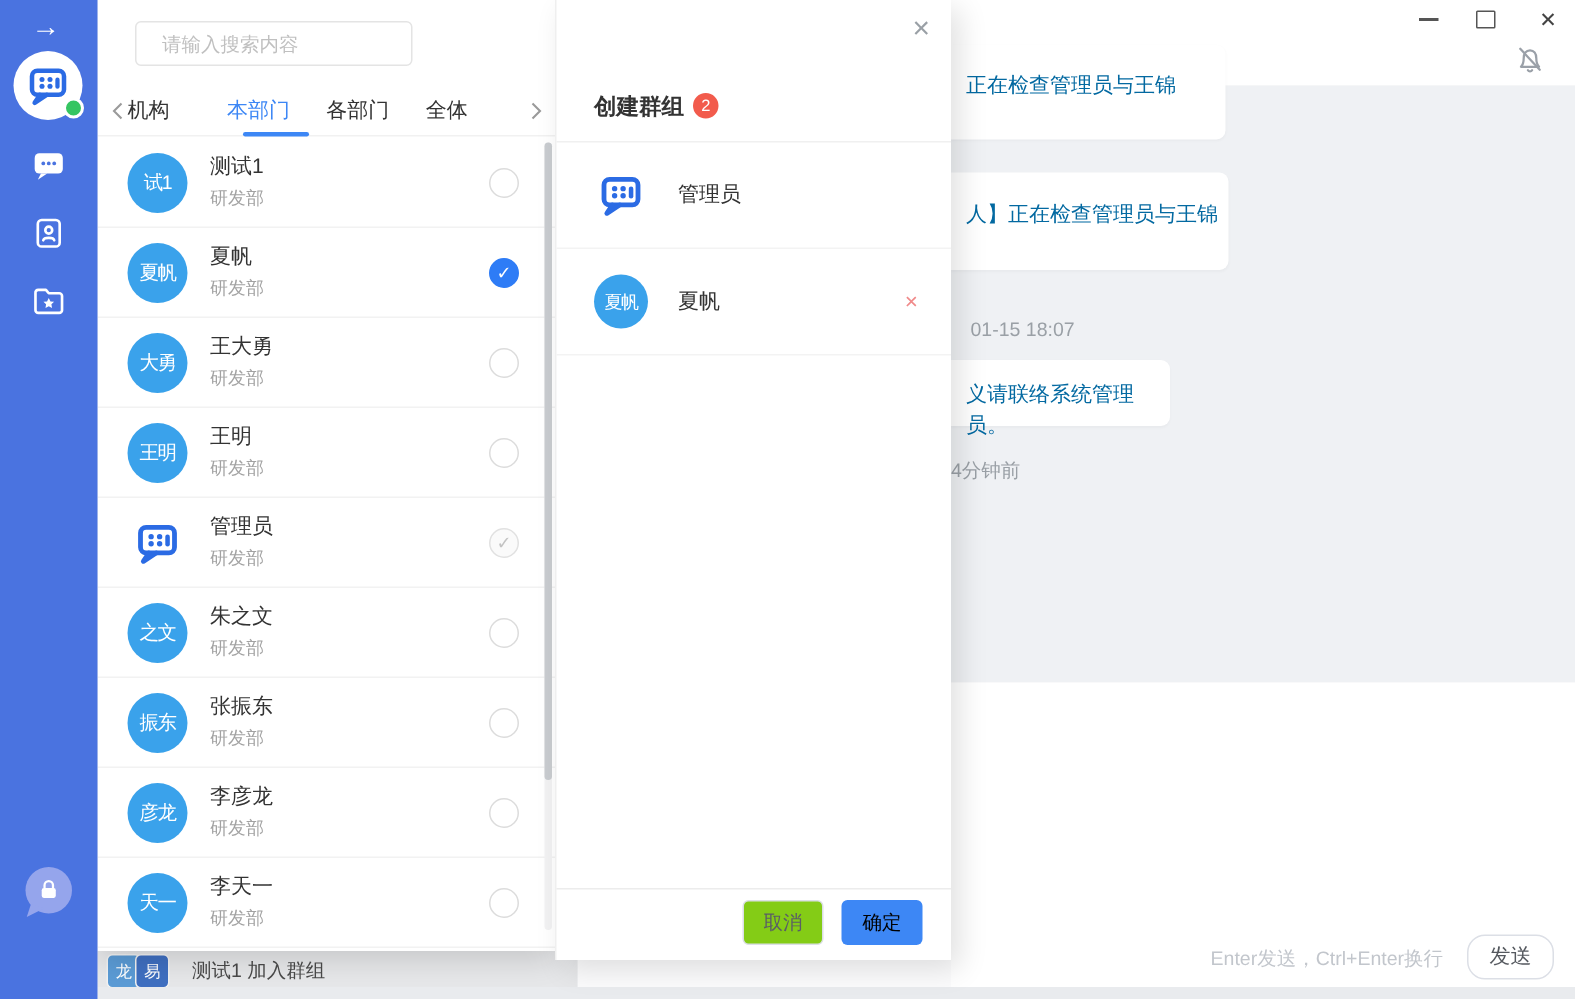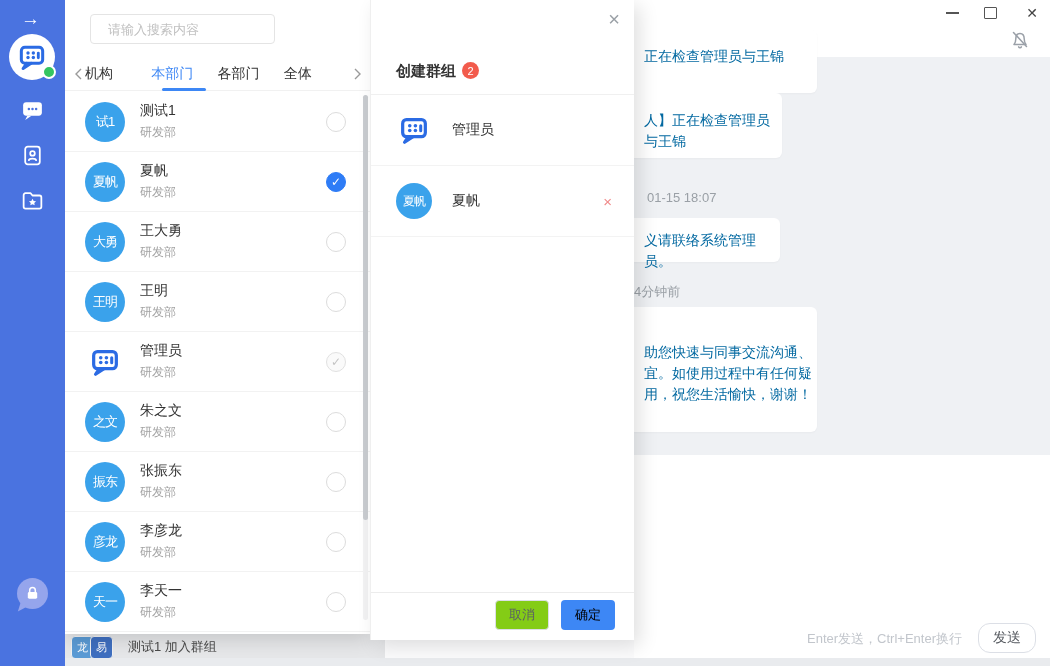--- a/index.html
+++ b/index.html
@@ -99,21 +99,21 @@
   .win-min i{display:block;width:13px;height:2px;background:#555}
   .win-max i{display:block;width:11px;height:10px;border:1.5px solid #555;border-radius:1px}
   .win-close span{font-size:14px;color:#444}
   .bell{position:absolute;left:374px;top:28px;width:24px;height:24px}
   .chat-flow{position:absolute;left:0;top:30px;width:100%;z-index:6}
   .msg{box-sizing:border-box}
   .m-bubble{background:#fff;border-radius:0 6px 6px 0;padding-left:10px;font-size:14px;color:#0369a1;
     white-space:pre-line;line-height:21px;box-shadow:0 1px 2px rgba(0,0,0,.03)}
   .m-time{font-size:13px;color:#9aa0a6}
   .chat-flow>:nth-child(1){width:183px;height:63px;padding-top:16px}
-  .chat-flow>:nth-child(2){width:148px;height:65px;padding-top:17px}
+  .chat-flow>:nth-child(2){width:185px;height:65px;margin-top:22px;padding-top:17px}
   .chat-flow>:nth-child(3){margin-top:32px;margin-left:13px;height:15px}
   .chat-flow>:nth-child(4){width:146px;height:44px;margin-top:13px;padding-top:12px}
   .chat-flow>:nth-child(5){margin-top:21px;height:15px}
   .chat-flow>:nth-child(6){width:183px;height:125px;margin-top:9px;padding-top:35px}
   .input-hint{position:absolute;right:88px;top:630px;font-size:13px;color:#c2c6cc}
   .send-btn{position:absolute;left:344px;top:623px;width:58px;height:30px;border:1px solid #dcdfe6;border-radius:12px;
     background:#fff;color:#55595f;font-size:14px;display:flex;align-items:center;justify-content:center;box-sizing:border-box}
 </style>
 </head>
 <body>
@@ -389,19 +389,16 @@
       <path d="M10.6 18.8 a1.6 1.6 0 0 0 2.8 0"></path>
       <line x1="5.5" y1="4.5" x2="18.5" y2="18.5"></line>
     </svg>
   </div>
   <div class="chat-flow">
       <div class="msg m-bubble"><span>正在检查管理员与王锦</span></div>
       <div class="msg m-bubble"><span>人】正在检查管理员与王锦</span></div>
       <div class="msg m-time"><span>01-15 18:07</span></div>
       <div class="msg m-bubble"><span>义请联络系统管理员。</span></div>
       <div class="msg m-time"><span>4分钟前</span></div>
-      <div class="msg m-bubble"><span>助您快速与同事交流沟通、
-宜。如使用过程中有任何疑
-用，祝您生活愉快，谢谢！</span></div>
     </div>
   <div class="input-hint">Enter发送，Ctrl+Enter换行</div>
   <div class="send-btn">发送</div>
 </div>
 
 </body></html>

